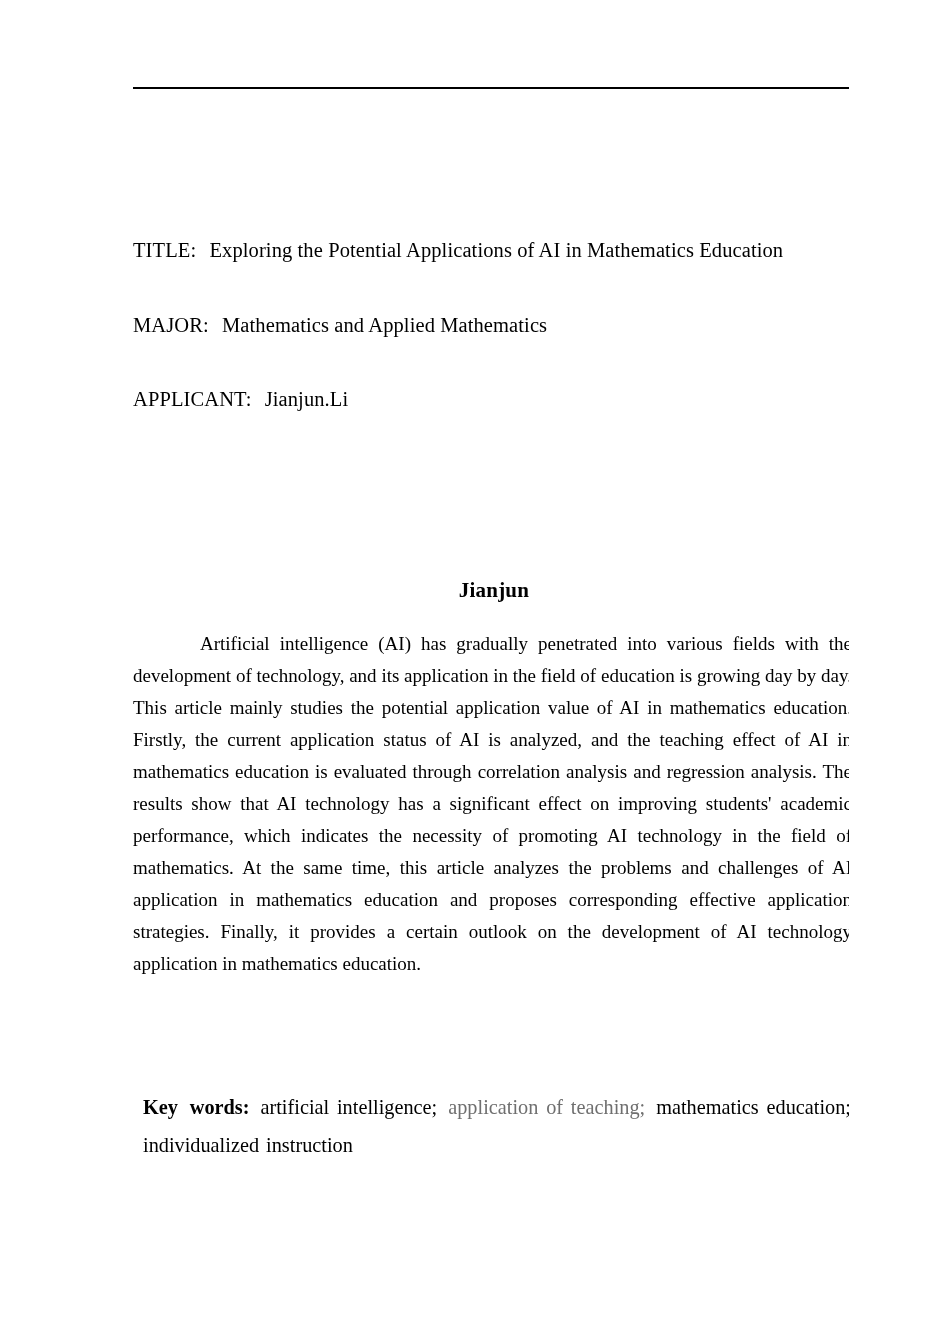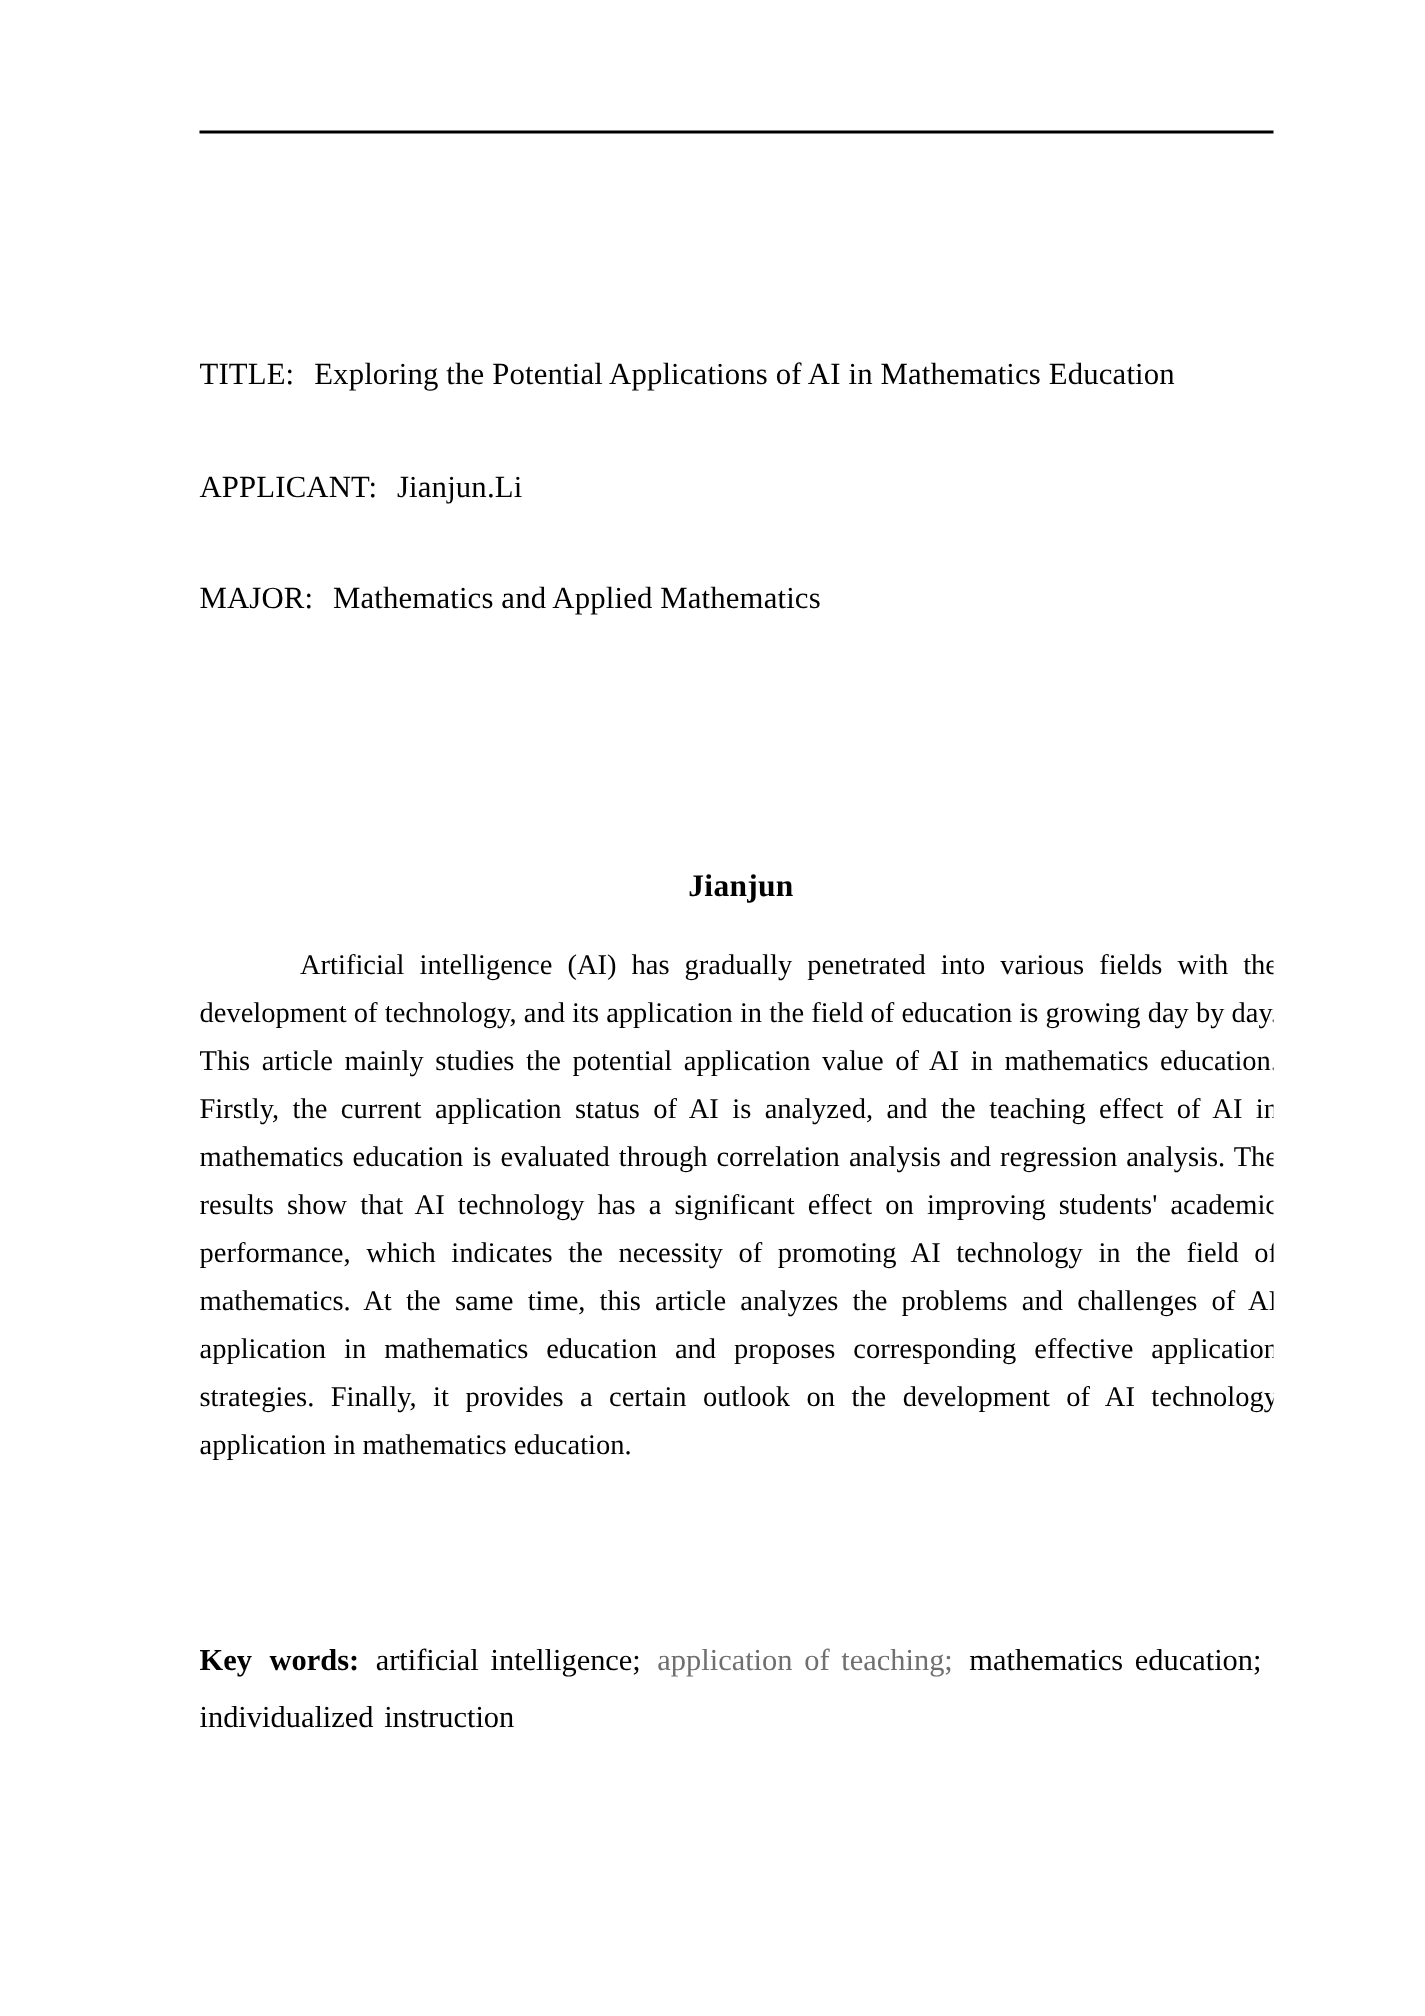--- a/index.html
+++ b/index.html
@@ -84,21 +84,21 @@
     line-height: 32px;
     text-align: justify;
     text-justify: inter-word;
     text-indent: 67px;
     hyphens: none;
   }
 
   
   .keywords {
     position: absolute;
-    left: 133px;
+    left: 143px;
     top: 1088px;
     width: 719px;
     font-size: 20.3px;
     line-height: 38px;
     text-align: justify;
     text-justify: inter-word;
   }
 
   .keywords-label {
     font-weight: bold;
@@ -127,27 +127,27 @@
   <div class="top-rule"></div>
 
   <div class="fields">
 
     <div class="field-row">
       <span class="field-label">TITLE:</span>
       <span class="field-value">Exploring the Potential Applications of AI in Mathematics Education</span>
     </div>
 
     <div class="field-row">
-      <span class="field-label">APPLICANT:</span>
-      <span class="field-value">Jianjun.Li</span>
+      <span class="field-label">MAJOR:</span>
+      <span class="field-value">Mathematics and Applied Mathematics</span>
     </div>
 
     <div class="field-row">
-      <span class="field-label">MAJOR:</span>
-      <span class="field-value">Mathematics and Applied Mathematics</span>
+      <span class="field-label">APPLICANT:</span>
+      <span class="field-value">Jianjun.Li</span>
     </div>
 
 
   </div>
 
   <div class="abstract-heading">Jianjun</div>
 
   <div class="abstract-body">Artificial intelligence (AI) has gradually penetrated into various fields with the development of technology, and its application in the field of education is growing day by day. This article mainly studies the potential application value of AI in mathematics education. Firstly, the current application status of AI is analyzed, and the teaching effect of AI in mathematics education is evaluated through correlation analysis and regression analysis. The results show that AI technology has a significant effect on improving students' academic performance, which indicates the necessity of promoting AI technology in the field of mathematics. At the same time, this article analyzes the problems and challenges of AI application in mathematics education and proposes corresponding effective application strategies. Finally, it provides a certain outlook on the development of AI technology application in mathematics education.</div>
 
   <div class="keywords">

